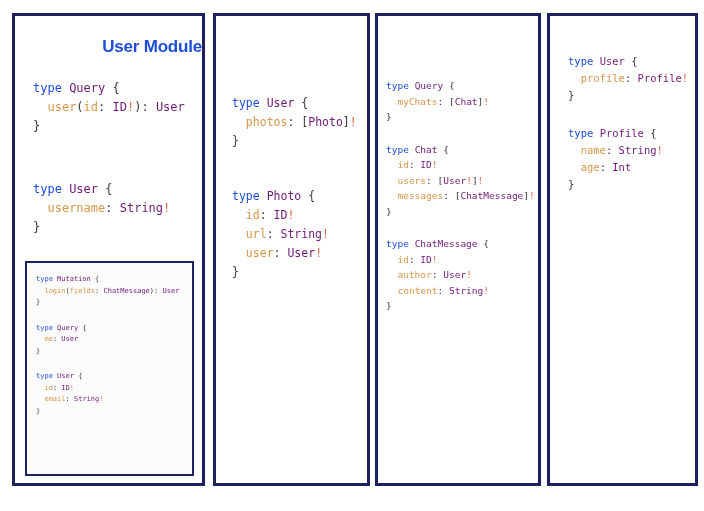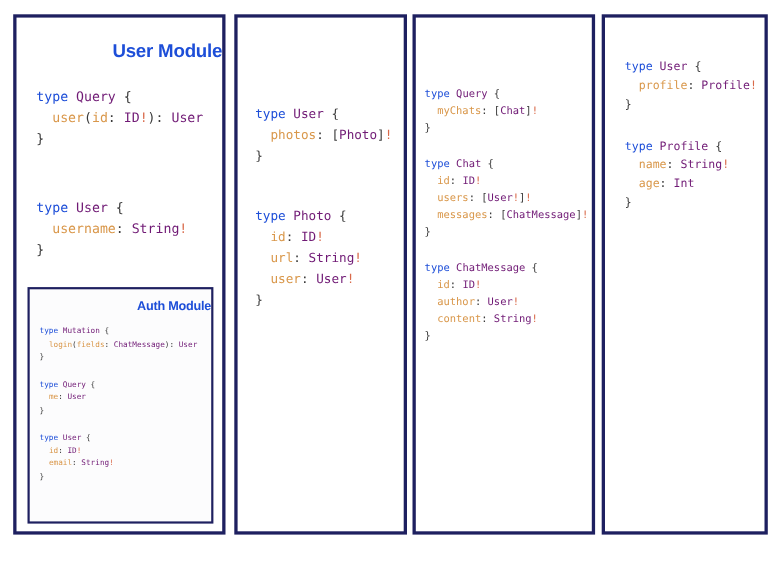--- a/index.html
+++ b/index.html
@@ -116,21 +116,20 @@
   <div class="panel" id="panel-user">
     <div class="panel-title">User Module</div>
     <div class="code block1"><span class="tok-kw">type</span> <span class="tok-type">Query</span> <span class="tok-punct">{</span>
   <span class="tok-field">user</span><span class="tok-punct">(</span><span class="tok-field">id</span><span class="tok-punct">: </span><span class="tok-type">ID</span><span class="tok-bang">!</span><span class="tok-punct">)</span><span class="tok-punct">: </span><span class="tok-type">User</span>
 <span class="tok-punct">}</span></div>
     <div class="code block2"><span class="tok-kw">type</span> <span class="tok-type">User</span> <span class="tok-punct">{</span>
   <span class="tok-field">username</span><span class="tok-punct">: </span><span class="tok-type">String</span><span class="tok-bang">!</span>
 <span class="tok-punct">}</span></div>
 
     <div id="panel-auth">
-      <div class="panel-title">Auth Module</div>
       <div class="code"><span class="tok-kw">type</span> <span class="tok-type">Mutation</span> <span class="tok-punct">{</span>
   <span class="tok-field">login</span><span class="tok-punct">(</span><span class="tok-field">fields</span><span class="tok-punct">: </span><span class="tok-type">ChatMessage</span><span class="tok-punct">)</span><span class="tok-punct">: </span><span class="tok-type">User</span>
 <span class="tok-punct">}</span></div>
       <div class="code blockN"><span class="tok-kw">type</span> <span class="tok-type">Query</span> <span class="tok-punct">{</span>
   <span class="tok-field">me</span><span class="tok-punct">: </span><span class="tok-type">User</span>
 <span class="tok-punct">}</span></div>
       <div class="code blockN"><span class="tok-kw">type</span> <span class="tok-type">User</span> <span class="tok-punct">{</span>
   <span class="tok-field">id</span><span class="tok-punct">: </span><span class="tok-type">ID</span><span class="tok-bang">!</span>
   <span class="tok-field">email</span><span class="tok-punct">: </span><span class="tok-type">String</span><span class="tok-bang">!</span>
 <span class="tok-punct">}</span></div>

